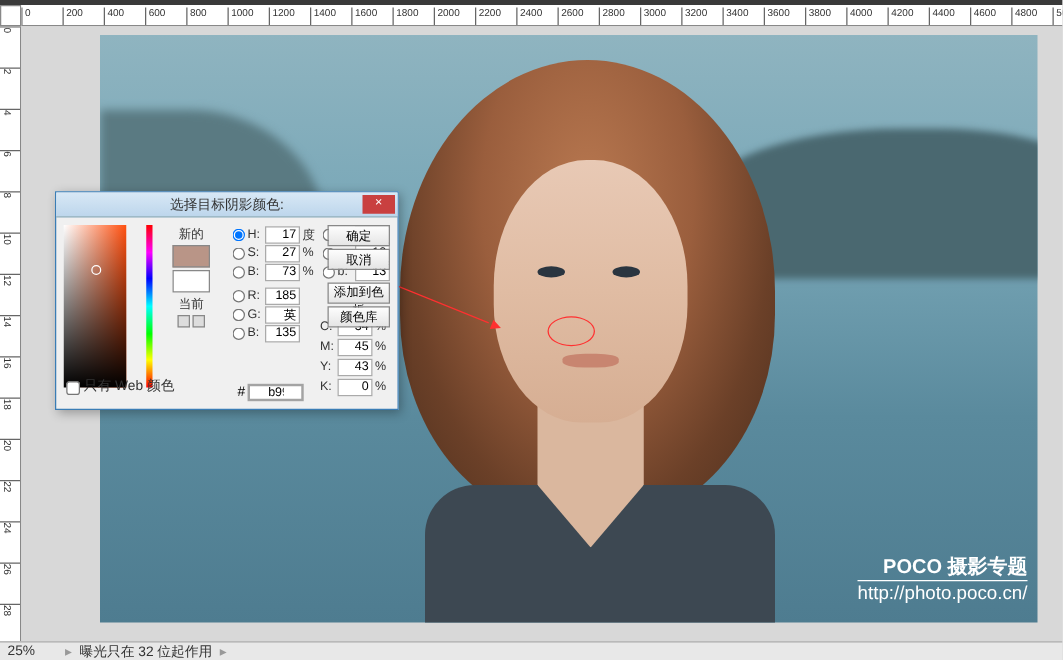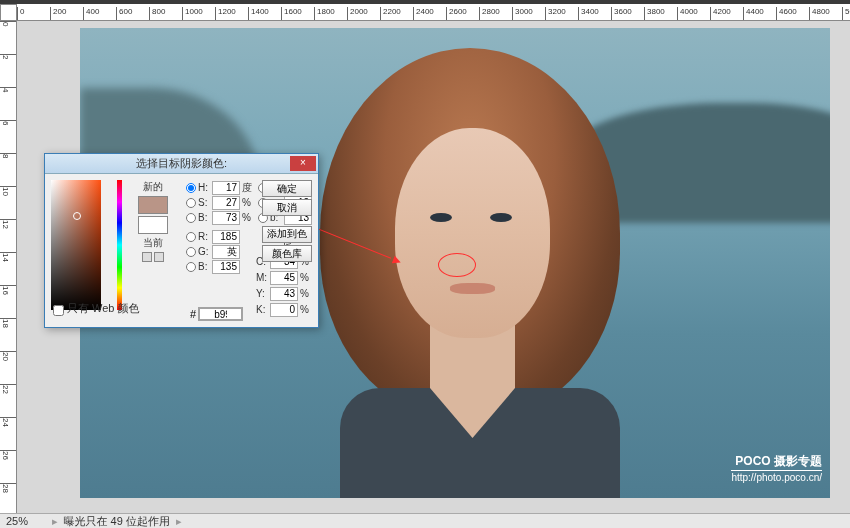--- a/index.html
+++ b/index.html
@@ -22,22 +22,22 @@
 .shirt-v{position:absolute;top:340px;left:150px;width:85px;height:50px;background:#dab79e;clip-path:polygon(0 0,100% 0,50% 100%)}
 .eye{position:absolute;width:22px;height:9px;background:#2a3540;border-radius:50%}
 .eye.l{top:165px;left:150px}
 .eye.r{top:165px;left:210px}
 .lips{position:absolute;top:235px;left:170px;width:45px;height:11px;background:#c88570;border-radius:40%}
 .sample-ring{position:absolute;top:225px;left:358px;width:38px;height:24px;border:1px solid #ff3030;border-radius:50%}
 .arrow-line{position:absolute;top:175px;left:221px;width:165px;height:1px;background:#ff3030;transform-origin:left center;transform:rotate(22deg)}
 .arrow-head{position:absolute;top:236px;left:376px;width:0;height:0;border-left:8px solid #ff3030;border-top:4px solid transparent;border-bottom:4px solid transparent;transform:rotate(22deg)}
 .watermark1{position:absolute;top:5px;right:8px;color:#fff;font-size:20px;font-weight:bold;font-style:italic;letter-spacing:1px;text-shadow:1px 1px 2px rgba(0,0,0,.5);opacity:.9}
 .watermark2{position:absolute;bottom:15px;right:8px;color:#fff;text-align:right}
-.watermark2 .big{font-size:12px;font-weight:bold}
-.watermark2 .small{font-size:10px;border-top:1px solid #fff;padding-top:1px}
+.watermark2 .big{font-size:16px;font-weight:bold}
+.watermark2 .small{font-size:15px;border-top:1px solid #fff;padding-top:1px}
 .dialog{position:absolute;top:132px;left:27px;width:275px;height:175px;background:#f0f0f0;border:1px solid #3a7db5;box-shadow:2px 2px 8px rgba(0,0,0,.3)}
 .dlg-title{height:20px;background:linear-gradient(180deg,#d8e8f5,#bdd6ec);border-bottom:1px solid #8ab;display:flex;align-items:center;justify-content:center;position:relative}
 .dlg-title span{color:#333;font-size:11px}
 .dlg-close{position:absolute;right:2px;top:2px;width:26px;height:15px;background:#c94040;color:#fff;text-align:center;line-height:14px;font-size:10px;cursor:pointer}
 .dlg-body{padding:6px;display:flex;gap:16px}
 .picker-main{width:130px;height:130px;position:relative;background:linear-gradient(to bottom,transparent,#000),linear-gradient(to right,#fff,#ff5010)}
 .picker-ring{position:absolute;top:32px;left:22px;width:8px;height:8px;border:1px solid #fff;border-radius:50%}
 .hue-strip{width:14px;height:130px;background:linear-gradient(180deg,#f00 0%,#f0f 17%,#00f 33%,#0ff 50%,#0f0 67%,#ff0 83%,#f00 100%)}
 .swatches{width:32px;display:flex;flex-direction:column;gap:2px;align-items:center}
 .sw-label{font-size:10px;color:#333}
@@ -230,15 +230,15 @@
     <div class="hexrow">
       <span>#</span>
       <input type="text" value="b99587" style="">
     </div>
   </div>
 </div>
 
 <div class="statusbar">
   <span class="zoom">25%</span>
   <span class="sep">▸</span>
-  <span>曝光只在 49 位起作用</span>
+  <span>曝光只在 32 位起作用</span>
   <span class="sep">▸</span>
 </div>
 
 </body></html>

